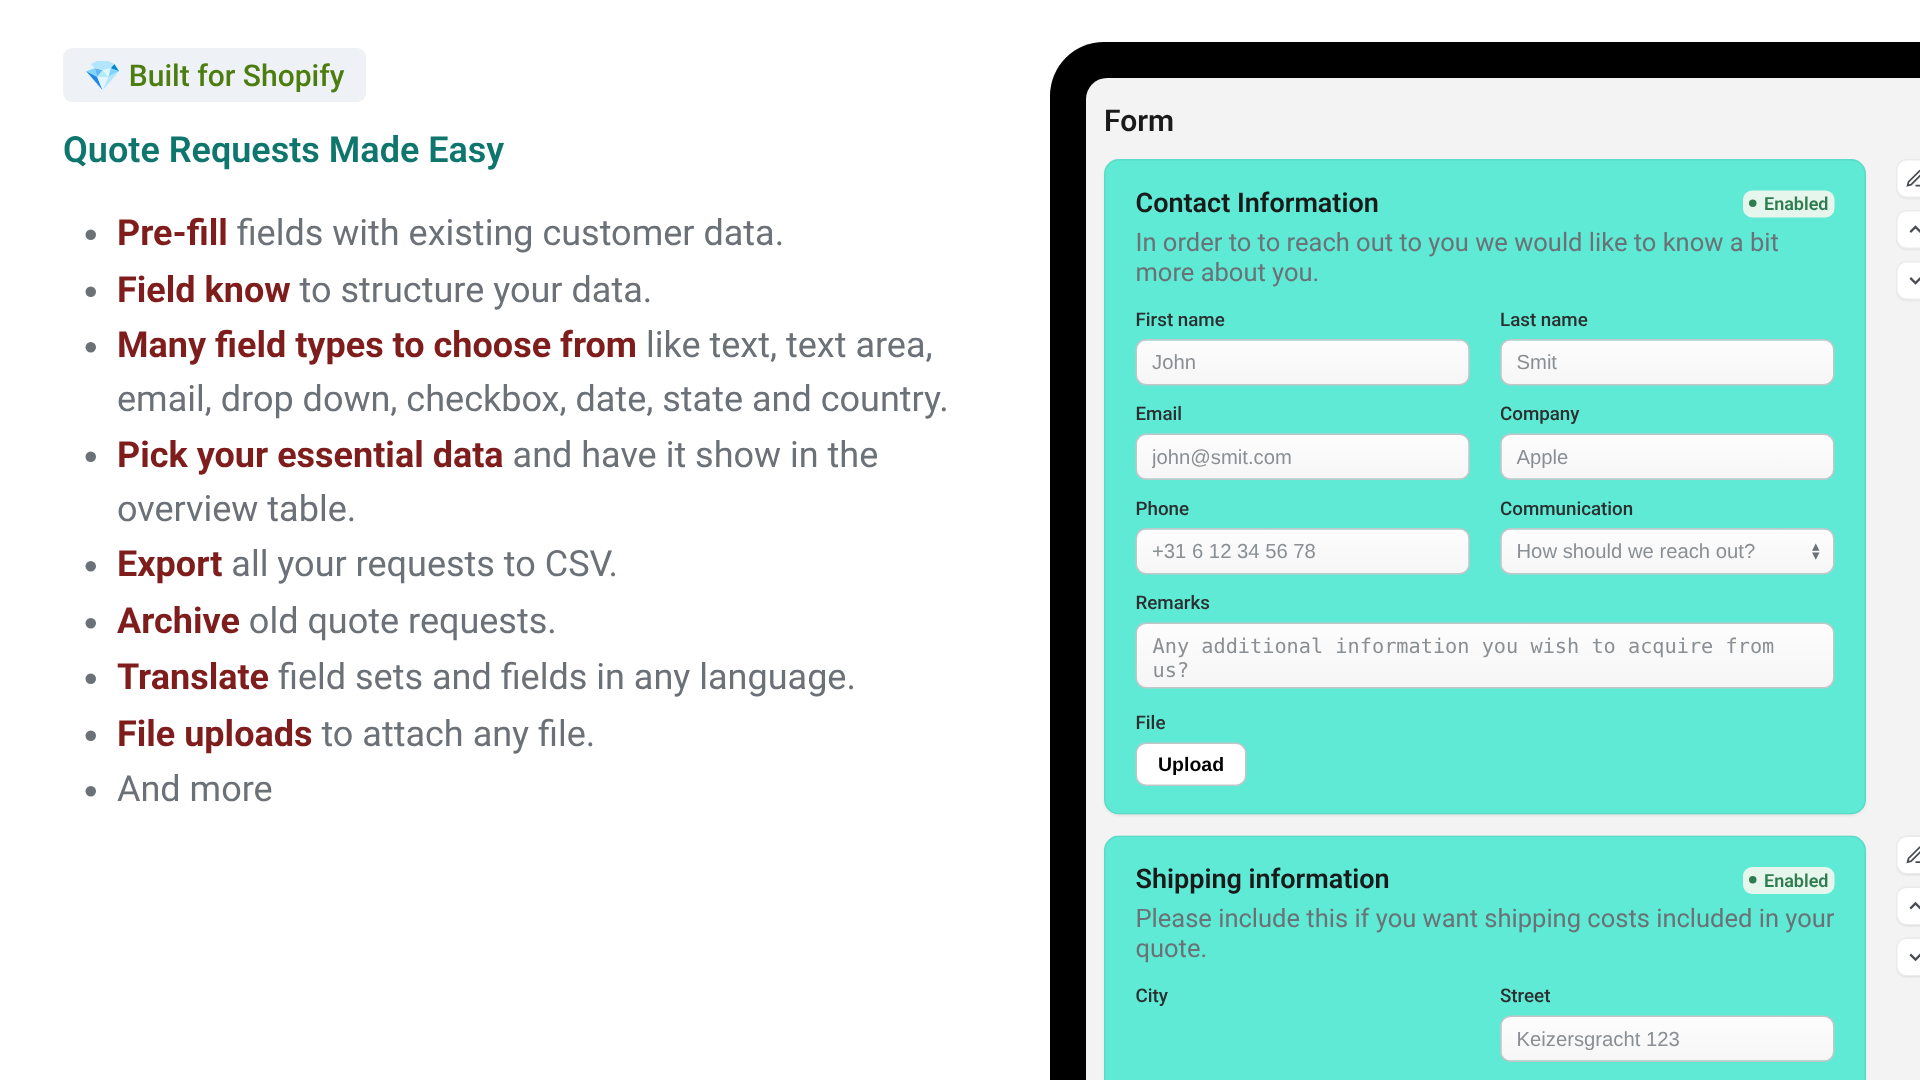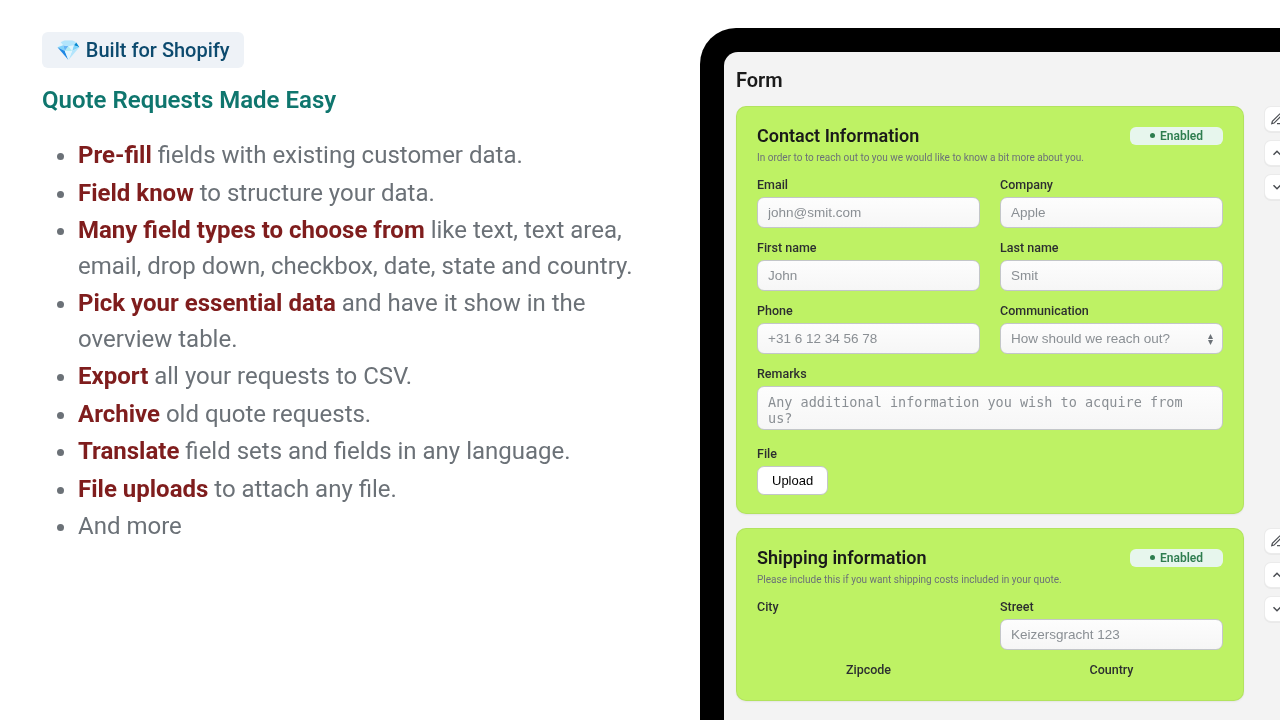--- a/index.html
+++ b/index.html
@@ -1,56 +1,56 @@
 <!DOCTYPE html>
 <html><head>
   <meta charset="utf-8">
   <style>
     * { box-sizing: border-box; margin: 0; padding: 0; }
     body { font-family: -apple-system, BlinkMacSystemFont, "Segoe UI", Roboto, Helvetica, Arial, sans-serif; background: #fff; width: 1280px; height: 720px; overflow: hidden; position: relative; }
     
     .left-panel { position: absolute; left: 42px; top: 32px; width: 620px; }
     
-    .badge { display: inline-block; background: #eef2f7; color: #0c4a6e; font-size: 20px; font-weight: 500; padding: 6px 14px; border-radius: 6px; margin-bottom: 18px; }
+    .badge { display: inline-block; background: #eef2f7; color: #4d7c0f; font-size: 20px; font-weight: 500; padding: 6px 14px; border-radius: 6px; margin-bottom: 18px; }
     
     .subtitle { color: #0f766e; font-size: 24px; font-weight: 600; margin-bottom: 24px; }
     
     .title { font-size: 64px; font-weight: 700; color: #1a1a1a; margin-bottom: 28px; line-height: 1.1; }
     
     .features { list-style: disc; padding-left: 36px; }
     .features li { font-size: 24px; line-height: 1.48; color: #6b7177; margin-bottom: 2px; }
     .features li strong { font-weight: 700; color: #7f1d1d; }
     
     
     .device { position: absolute; left: 700px; top: 28px; width: 600px; height: 700px; background: #000; border-radius: 36px 0 0 0; padding: 24px 0 0 24px; }
     .screen { background: #f3f3f3; border-radius: 14px 0 0 0; width: 100%; height: 100%; padding: 12px 0 0 0; position: relative; overflow: hidden; }
     
     .screen-title { font-size: 20px; font-weight: 600; color: #1a1a1a; padding: 4px 0 14px 12px; }
     
     .card-wrap { position: relative; margin-bottom: 14px; }
-    .card { background: #bef264; border-radius: 10px; padding: 18px 20px; margin-left: 12px; margin-right: 56px; box-shadow: 0 1px 2px rgba(0,0,0,.06); border: 1px solid rgba(0,0,0,.06); }
+    .card { background: #5eead4; border-radius: 10px; padding: 18px 20px; margin-left: 12px; margin-right: 56px; box-shadow: 0 1px 2px rgba(0,0,0,.06); border: 1px solid rgba(0,0,0,.06); }
     
     .card-head { display: flex; justify-content: space-between; align-items: center; }
     .card-title { font-size: 18px; font-weight: 600; color: #1a1a1a; }
-    .status-badge { background: #e7f6ed; color: #2e7d4f; font-size: 12px; font-weight: 600; padding: 2px 20px; border-radius: 6px; display: inline-flex; align-items: center; gap: 5px; }
+    .status-badge { background: #e7f6ed; color: #2e7d4f; font-size: 12px; font-weight: 600; padding: 2px 4px; border-radius: 6px; display: inline-flex; align-items: center; gap: 5px; }
     .status-dot { width: 5px; height: 5px; background: #2e7d4f; border-radius: 50%; display: inline-block; }
     
-    .card-desc { font-size: 10px; color: #6b7177; margin-top: 6px; margin-bottom: 14px; }
+    .card-desc { font-size: 17px; color: #6b7177; margin-top: 6px; margin-bottom: 14px; }
     
     .row { display: flex; gap: 20px; margin-bottom: 12px; }
     .field { flex: 1; }
     .field.full { flex-basis: 100%; }
     .label { font-size: 12.5px; color: #2c2e30; margin-bottom: 5px; display: block; font-weight: 500; }
     .input { width: 100%; border: 1px solid #c3c6c9; border-radius: 7px; padding: 7px 10px; font-size: 13.5px; color: #2c2e30; background: linear-gradient(#fdfdfd, #f6f6f6); }
     .input::placeholder { color: #8a8f94; }
     textarea.input { height: 44px; resize: none; }
     .select { appearance: none; position: relative; }
     .select-wrap { position: relative; }
     .select-chev { position: absolute; right: 10px; top: 50%; transform: translateY(-50%); pointer-events: none; font-size: 10px; color: #6b7177; line-height: 0.6; }
-    .upload-btn { background: #fff; border: 1px solid #c3c6c9; border-radius: 7px; padding: 6px 14px; font-size: 13px; cursor: pointer; }
+    .upload-btn { background: #fff; border: 1px solid #c3c6c9; border-radius: 7px; padding: 6px 14px; font-size: 13px; cursor: pointer; font-weight: bold; }
     
     .side-actions { position: absolute; right: 10px; top: 0; display: flex; flex-direction: column; gap: 8px; }
     .icon-btn { width: 26px; height: 26px; background: #fff; border: 1px solid rgba(0,0,0,.08); border-radius: 7px; display: flex; align-items: center; justify-content: center; cursor: pointer; color: #4a4d52; box-shadow: 0 1px 0 rgba(0,0,0,.04); }
     .icon-btn svg { width: 14px; height: 14px; }
   </style>
 </head>
 <body>
 
 <div class="left-panel">
   <div class="badge">💎 Built for Shopify</div>
@@ -78,37 +78,37 @@
           <div class="card-title">Contact Information</div>
           <div class="status-badge">
               <span class="status-dot"></span>
               <span>Enabled</span>
             </div>
         </div>
         <div class="card-desc">In order to to reach out to you we would like to know a bit more about you.</div>
 
         <div class="row">
           <div class="field">
+            <label class="label">First name</label>
+            <input class="input" placeholder="John" style="">
+          </div>
+          <div class="field">
+            <label class="label">Last name</label>
+            <input class="input" placeholder="Smit" style="">
+          </div>
+        </div>
+
+        <div class="row">
+          <div class="field">
             <label class="label">Email</label>
             <input class="input" placeholder="john@smit.com" style="">
           </div>
           <div class="field">
             <label class="label">Company</label>
             <input class="input" placeholder="Apple" style="">
-          </div>
-        </div>
-
-        <div class="row">
-          <div class="field">
-            <label class="label">First name</label>
-            <input class="input" placeholder="John" style="">
-          </div>
-          <div class="field">
-            <label class="label">Last name</label>
-            <input class="input" placeholder="Smit" style="">
           </div>
         </div>
 
         <div class="row">
           <div class="field">
             <label class="label">Phone</label>
             <input class="input" placeholder="+31 6 12 34 56 78" style="">
           </div>
           <div class="field">
             <label class="label">Communication</label>

